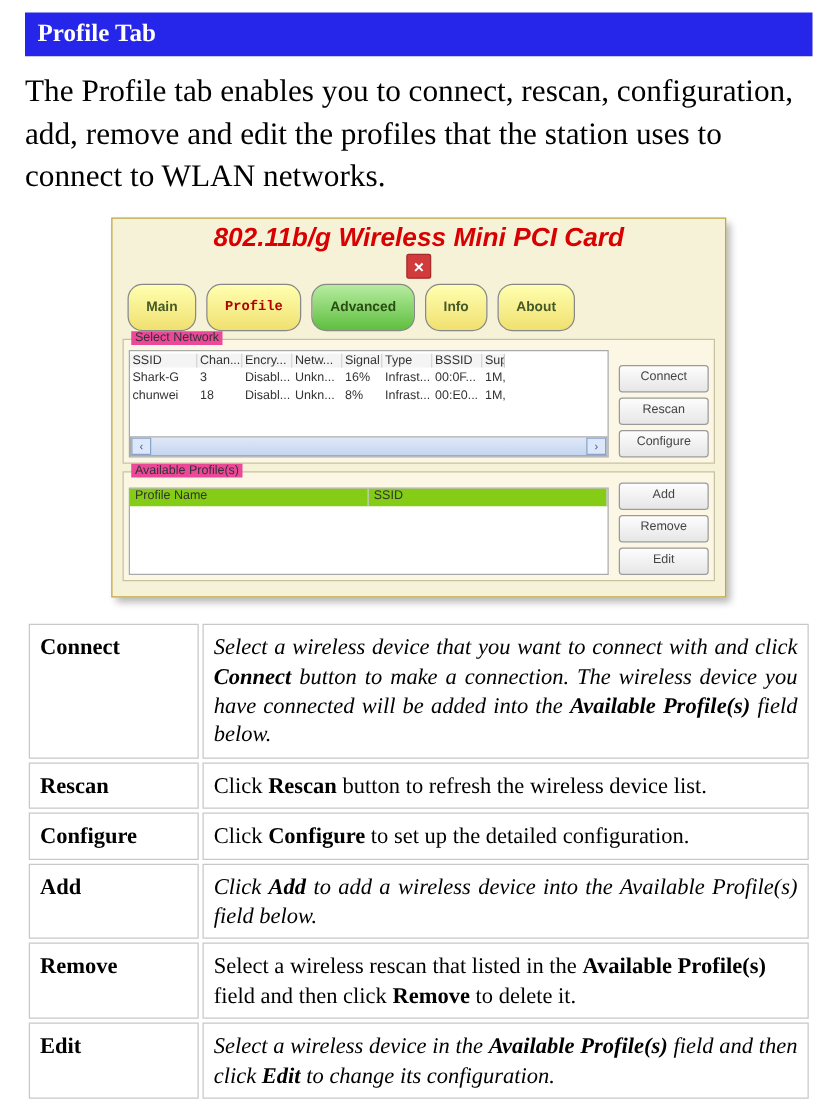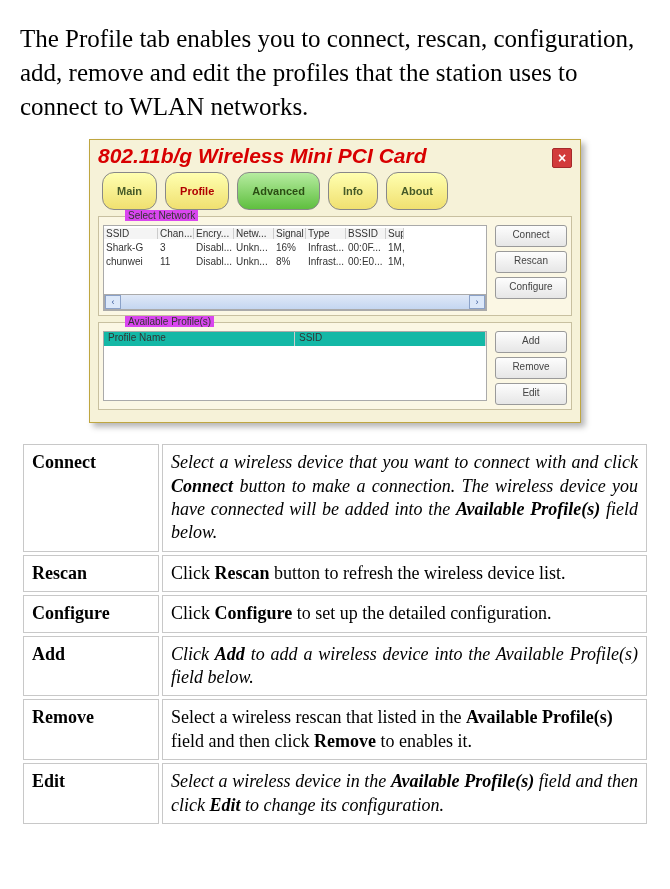--- a/index.html
+++ b/index.html
@@ -33,22 +33,23 @@
   .screenshot {
     width: 490px;
     border: 1px solid #bfa640;
     box-shadow: 4px 4px 6px #b5b5b5;
     background: #f6f2d8;
     padding-bottom: 6px;
   }
   .app-title {
     display: flex;
     justify-content: space-between;
-    align-items: flex-end;
+    align-items: center;
     padding: 4px 8px 0 8px;
+    flex-direction: column;
   }
   .app-title-text {
     font-family: Arial, sans-serif;
     font-size: 21px;
     font-style: italic;
     font-weight: bold;
     color: #d80000;
   }
   .close-x {
     background: #d23b3b;
@@ -69,43 +70,43 @@
   }
   .pill {
     font: bold 11px Arial;
     padding: 12px 14px;
     border-radius: 12px;
     border: 1px solid #888;
     background: linear-gradient(#ffffb0, #f0e070);
     color: #465a28;
     white-space: nowrap;
   }
-  .pill.red { color: #b00000; }
+  .pill.red { color: #b00000; font-family: Liberation Mono, monospace; }
   .pill.green { background: linear-gradient(#b6eca0, #5fbf3f); color: #2a4d13; }
   .group-box {
     background: #fbf7e4;
     border: 1px solid #c8c0a0;
     margin: 0 8px 6px 8px;
     padding: 4px;
     position: relative;
     font: 11px Arial;
     color: #333;
   }
   .group-label {
     position: absolute;
     top: -7px;
     left: 6px;
-    background: #d946ef;
+    background: #ec4899;
     padding: 0 3px;
     font: 10px Arial;
-    margin-left: 20px;
   }
   .net-row {
     display: flex;
     gap: 8px;
+    align-items: flex-end;
   }
   .net-table {
     flex: 1;
     background: #fff;
     border: 1px solid #aaa;
     font: 10px Arial;
     margin-top: 4px;
   }
   .net-head, .net-body-row {
     display: grid;
@@ -165,21 +166,21 @@
     background: #fff;
     border: 1px solid #aaa;
     font: 10px Arial;
     height: 68px;
     flex: 1;
     margin-top: 4px;
   }
   .profile-head {
     display: grid;
     grid-template-columns: 1fr 1fr;
-    background: #14b8a6;
+    background: #84cc16;
     height: 14px;
   }
   .profile-head div {
     border-right: 1px solid #ccc;
     padding-left: 4px;
   }
 
   table.desc {
     border-collapse: separate;
     border-spacing: 3px;
@@ -204,20 +205,21 @@
     font-size: 15px;
     margin-top: 6px;
   }
   b { font-weight: bold; }
 </style>
 </head>
 <body>
 
 <div class="page">
 
+  <div class="section-header">Profile Tab</div>
 
   <div class="intro">The Profile tab enables you to connect, rescan, configuration, add, remove and edit the profiles that the station uses to connect to WLAN networks.</div>
 
   <div class="screenshot-wrap">
     <div class="screenshot">
       <div class="app-title">
         <span class="app-title-text">802.11b/g Wireless Mini PCI Card</span>
         <span class="close-x">×</span>
       </div>
       <div class="tabs">
@@ -247,21 +249,21 @@
               <div>3</div>
               <div>Disabl...</div>
               <div>Unkn...</div>
               <div>16%</div>
               <div>Infrast...</div>
               <div>00:0F...</div>
               <div>1M,</div>
             </div>
             <div class="net-body-row">
               <div>chunwei</div>
-              <div>11</div>
+              <div>18</div>
               <div>Disabl...</div>
               <div>Unkn...</div>
               <div>8%</div>
               <div>Infrast...</div>
               <div>00:E0...</div>
               <div>1M,</div>
             </div>
             <div class="scrollbar">
               <span class="scroll-btn">‹</span>
               <span class="scroll-btn">›</span>
@@ -317,21 +319,21 @@
     </tr>
     <tr>
       <td class="term">Add</td>
       <td class="just">
         <span>Click </span><b>Add</b><span> to add a wireless device into the Available Profile(s) field below.</span>
       </td>
     </tr>
     <tr>
       <td class="term">Remove</td>
       <td>
-        <span>Select a wireless rescan that listed in the </span><b>Available Profile(s)</b><span> field and then click </span><b>Remove</b><span> to enables it.</span>
+        <span>Select a wireless rescan that listed in the </span><b>Available Profile(s)</b><span> field and then click </span><b>Remove</b><span> to delete it.</span>
       </td>
     </tr>
     <tr>
       <td class="term">Edit</td>
       <td class="just">
         <span>Select a wireless device in the </span><b>Available Profile(s)</b><span> field and then click </span><b>Edit</b><span> to change its configuration.</span>
       </td>
     </tr>
   </tbody>
     </table>

